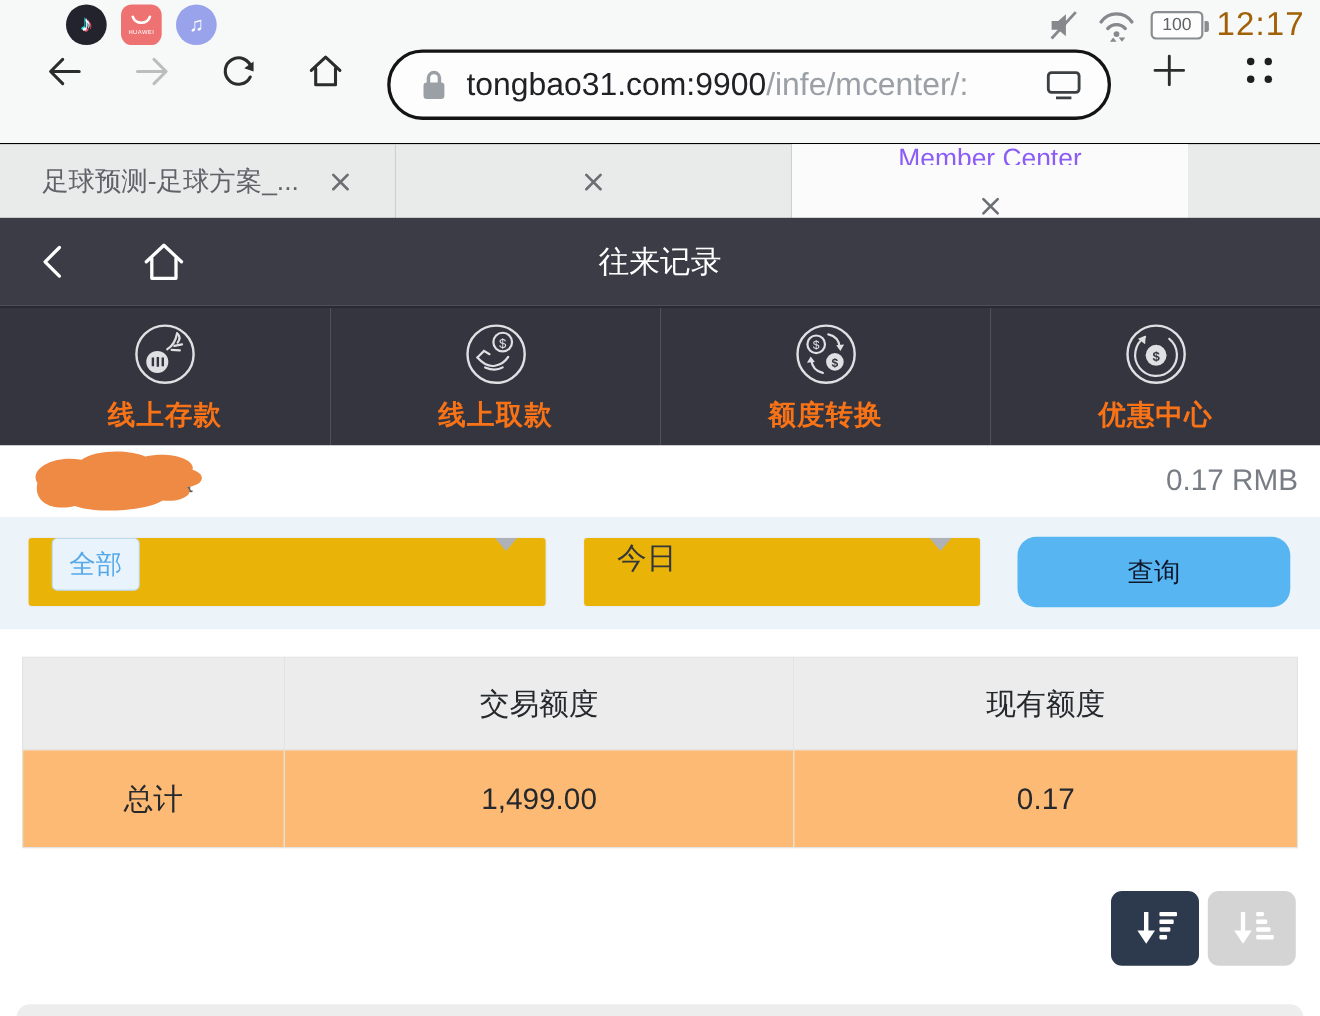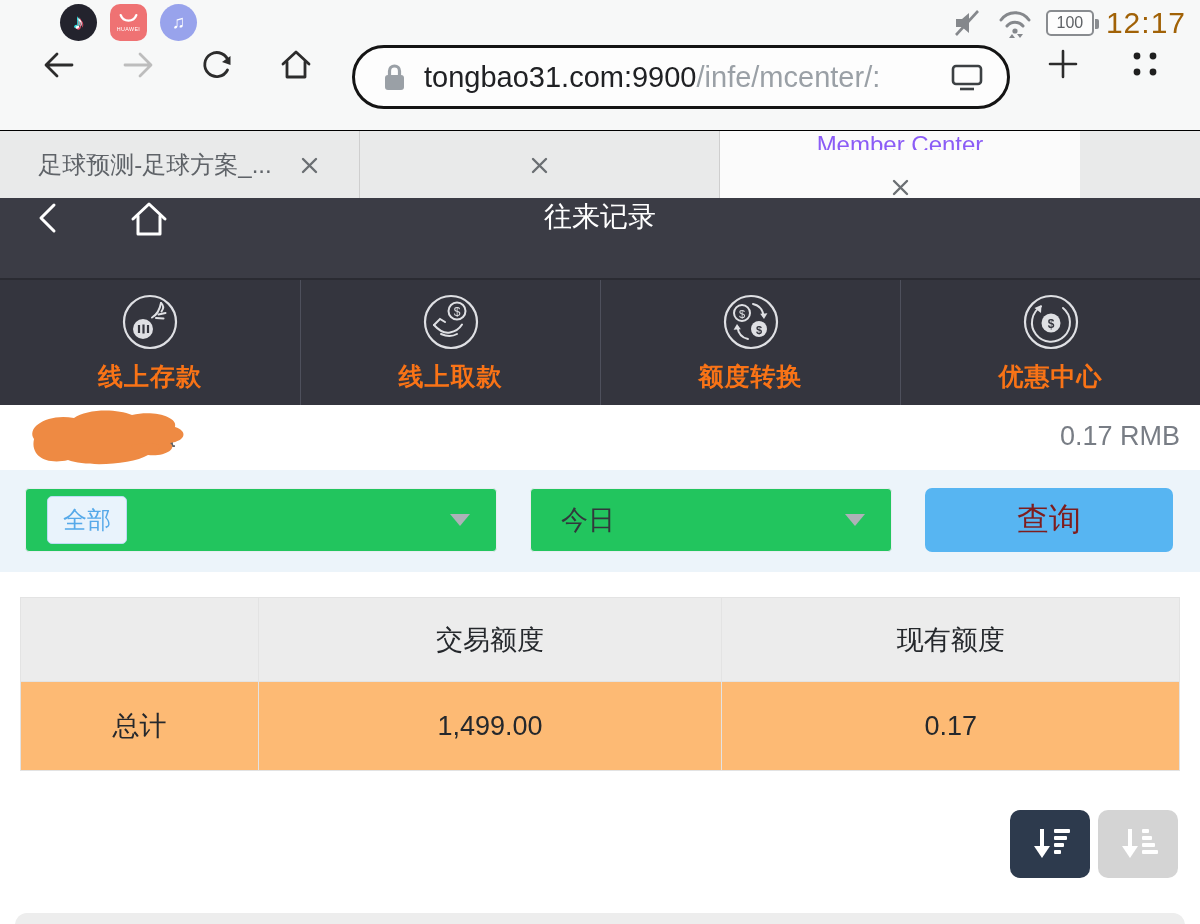--- a/index.html
+++ b/index.html
@@ -36,52 +36,52 @@
   
   .tabbar { position:absolute; top:130px; left:0; width:1200px; height:68px; background:#e9eaea;
     display:flex; border-top:1px solid #000000; }
   .tab { width:360px; height:68px; display:flex; align-items:center; justify-content:center; gap:26px;
     font-size:24px; color:#5f6368; border-right:1px solid #cfcfcf; cursor:pointer; }
   .tab .tab-title { max-width:256px; white-space:nowrap; overflow:hidden; }
   .tab.active { background:#fbfbfb; color:#8b5cf6; border-right:none;flex-direction:column; }
 
   
   .page-header { position:absolute; top:198px; left:0; width:1200px; height:80px; background:#3b3c45;
-    display:flex; }
+    display:flex; align-items:center; }
   .ph-back { margin-left:34px; cursor:pointer; }
   .ph-home { margin-left:64px; cursor:pointer; }
   .ph-title { position:absolute; left:0; right:0; text-align:center; color:#ffffff; font-size:28px; }
 
   
   .menu { position:absolute; top:278px; left:0; width:1200px; height:127px; background:#34353e;
     display:flex; border-top:2px solid #2a2b32; }
   .menu-item { width:300px; display:flex; flex-direction:column; align-items:center; justify-content:center;
     gap:8px; cursor:pointer; }
   .menu-item + .menu-item { border-left:1px solid rgba(130,132,148,.35); }
   .menu-label { color:#f97316; font-size:25px; font-weight:bold; letter-spacing:1px; }
 
   
   .account-row { position:absolute; top:405px; left:0; width:1200px; height:48px; background:#ffffff; }
   .acct-suffix { position:absolute; left:160px; top:18px; font-size:27px; color:#5f6368; }
   .scribble { position:absolute; left:12px; top:0px; }
   .balance { position:absolute; right:20px; top:16px; font-size:27px; color:#787d85; }
 
   
   .filterbar { position:absolute; top:470px; left:0; width:1200px; height:102px; background:#ecf4fa; }
-  .dropdown { position:absolute; top:18px; height:64px; background:#22c55e; border:1px solid #e9edf1;
-    border-radius:4px; display:flex; align-items:center; cursor:pointer; }
+  .dropdown { position:absolute; top:18px; height:64px; background:#eab308; border:1px solid #e9edf1;
+    border-radius:4px; display:flex; align-items:flex-start; cursor:pointer; }
   .dd-type { left:25px; width:472px; }
   .dd-date { left:530px; width:362px; }
   .chip { margin-left:21px; background:#e9f3fc; border:1px solid #bcdcf5; border-radius:5px;
     color:#56a9e9; font-size:24px; padding:7px 15px; }
   .dd-value { margin-left:30px; font-size:27px; color:#32373c; }
   .caret { margin-left:auto; margin-right:26px; width:0; height:0;
     border-left:10px solid transparent; border-right:10px solid transparent; border-top:12px solid #aeb2b8; }
   .query-btn { position:absolute; left:925px; top:18px; width:248px; height:64px; background:#57b5f2;
-    border:none; border-radius:7px; color:#7f1d1d; font-size:32px; cursor:pointer;
+    border:none; border-radius:17px; color:#0f172a; font-size:24px; cursor:pointer;
     font-family:"Liberation Sans","DejaVu Sans",sans-serif; }
 
   
   .summary { position:absolute; top:597px; left:20px; width:1160px; border-collapse:collapse;
     font-size:27px; color:#25282c; }
   .summary th, .summary td { border:1px solid #e3e3e3; text-align:center; }
   .summary th { background:#ececec; height:84px; font-weight:normal; }
   .summary td { background:#fdba74; height:89px; }
   .col-label { width:238px; }
   .col-trans { width:464px; }

